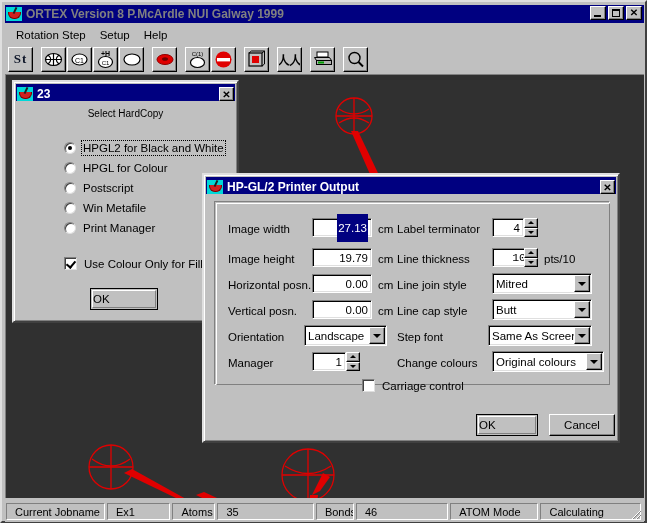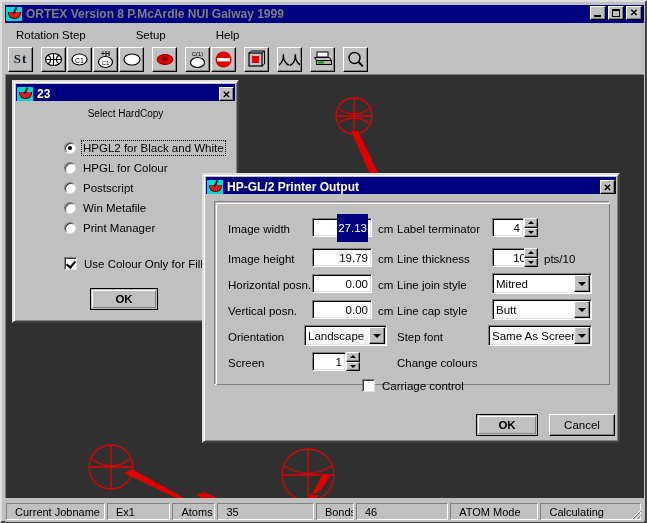--- a/index.html
+++ b/index.html
@@ -113,21 +113,20 @@
   
   #menubar {
     position: absolute;
     left: 3px; top: 23px;
     width: 639px; height: 19px;
     background: #c0c0c0;
     display: flex;
     align-items: center;
     padding-left: 4px;
     box-sizing: border-box;
-    gap: 36px;
   }
   .menu-item {
     padding: 2px 7px;
     font-size: 11.5px;
     color: #000;
     white-space: nowrap;
   }
 
   
   #toolbar {
@@ -319,21 +318,21 @@
     display: flex; align-items: center; justify-content: center;
     font-size: 11.5px; color: #000;
   }
   .btn.default { border: 1px solid #000; box-shadow: none; position: relative; }
   .btn.default .inner {
     position: absolute; left: 1px; top: 1px; right: 1px; bottom: 1px;
     border-top: 1px solid #ffffff;
     border-left: 1px solid #ffffff;
     border-right: 1px solid #808080;
     border-bottom: 1px solid #808080;
-    display: flex; align-items: center; justify-content: center; font-weight: bold;
+    display: flex; align-items: center; 
   }
 
   
   #dlg-hpgl { left: 202px; top: 173px; width: 418px; height: 270px; }
   #hpgl-group {
     position: absolute;
     left: 10px; top: 26px;
     width: 396px; height: 184px;
     border-top: 1px solid #808080;
     border-left: 1px solid #808080;
@@ -734,21 +733,21 @@
     <span class="unit" style="left:174px; top:130px">cm</span>
 
     <span class="fld-label" style="left:24px; top:156px">Orientation</span>
     <div class="combo" style="left:100px; top:150px; width:83px;">
       <span class="cval">Landscape</span>
       <span class="cbtn">
           <span class="arrow-dn2"></span>
         </span>
     </div>
 
-    <span class="fld-label" style="left:24px; top:182px">Screen</span>
+    <span class="fld-label" style="left:24px; top:182px">Manager</span>
     <div class="txtfield" style="left:108px; top:177px; width:34px;">
       <span>1</span>
     </div>
     <div class="spin" style="left:142px; top:177px">
       <span class="up">
           <span class="arrow-up"></span>
         </span>
       <span class="dn">
           <span class="arrow-dn"></span>
         </span>
@@ -761,21 +760,21 @@
     <div class="spin" style="left:320px; top:43px">
       <span class="up">
           <span class="arrow-up"></span>
         </span>
       <span class="dn">
           <span class="arrow-dn"></span>
         </span>
     </div>
 
     <span class="fld-label" style="left:193px; top:78px">Line thickness</span>
-    <div class="txtfield" style="left:288px; top:73px; width:38px;">
+    <div class="txtfield" style="left:288px; top:73px; width:38px;font-family:Liberation Mono, monospace;">
       <span>10</span>
     </div>
     <div class="spin" style="left:320px; top:73px">
       <span class="up">
           <span class="arrow-up"></span>
         </span>
       <span class="dn">
           <span class="arrow-dn"></span>
         </span>
     </div>
@@ -799,20 +798,26 @@
 
     <span class="fld-label" style="left:193px; top:156px">Step font</span>
     <div class="combo" style="left:284px; top:150px; width:104px;">
       <span class="cval">Same As Screen</span>
       <span class="cbtn">
           <span class="arrow-dn2"></span>
         </span>
     </div>
 
     <span class="fld-label" style="left:193px; top:182px">Change colours</span>
+    <div class="combo" style="left:288px; top:176px; width:112px;">
+      <span class="cval">Original colours</span>
+      <span class="cbtn">
+          <span class="arrow-dn2"></span>
+        </span>
+    </div>
 
     <div class="check-row" style="left:158px; top:204px">
       <span class="checkbox"></span>
       <span>Carriage control</span>
     </div>
 
     <div class="btn default" style="position:absolute; left:272px; top:239px; width:62px; height:22px;">
       <span class="inner">
           <span>OK</span>
         </span>

